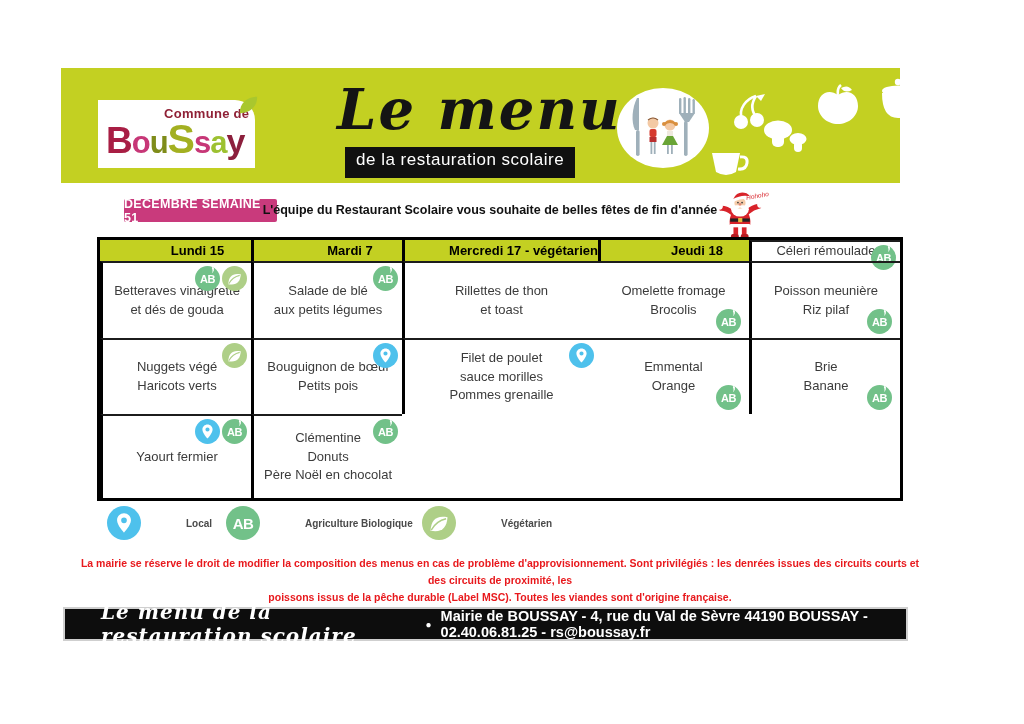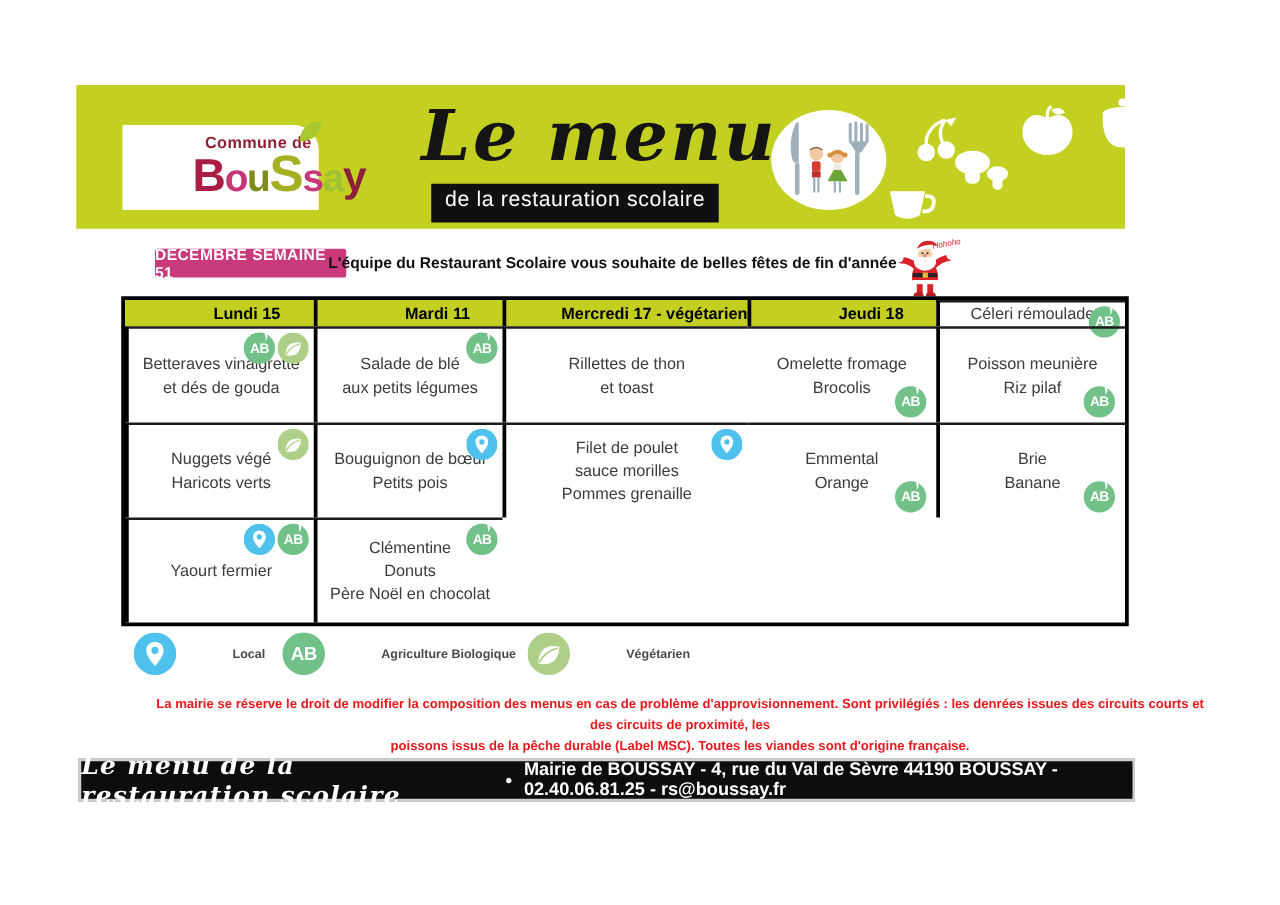--- a/index.html
+++ b/index.html
@@ -4,21 +4,21 @@
 <style>
   * { box-sizing: border-box; margin: 0; padding: 0; }
   html,body { width:1024px; height:724px; background:#ffffff; font-family:"Liberation Sans", sans-serif; }
   .abs { position:absolute; }
 
   
   .green-band { position:absolute; left:61px; top:68px; width:839px; height:115px; background:#c3d022; overflow:hidden; }
 
   .logo-box { position:absolute; left:37px; top:32px; width:157px; height:68px; background:#fff; border-radius:0 20px 0 0; }
   .logo-small { position:absolute; left:66px; top:6px; font-size:13px; font-weight:bold; color:#8f2035; letter-spacing:0.3px; }
-  .logo-word { position:absolute; left:8px; top:16px; font-weight:bold; letter-spacing:-1px; white-space:nowrap;margin-left:48px; }
+  .logo-word { position:absolute; left:8px; top:16px; font-weight:bold; letter-spacing:-1px; white-space:nowrap; }
   .logo-word span { display:inline-block; }
   .lt0 { color:#a81e44; font-size:37px; }
   .lt1 { color:#c73777; font-size:31px; }
   .lt2 { color:#7f8c1a; font-size:31px; }
   .lt3 { color:#a3b021; font-size:41px; }
   .lt4 { color:#c73777; font-size:31px; }
   .lt5 { color:#9dc131; font-size:31px; }
   .lt6 { color:#8c1f3c; font-size:34px; }
   .logo-leaf { position:absolute; right:-4px; top:-6px; }
 
@@ -50,25 +50,25 @@
   .ico-ab::after { content:""; position:absolute; top:2px; right:5px; width:5px; height:5px; border-right:2px solid #fff; border-radius:0 0 8px 0; transform:rotate(-30deg); }
   .ico-svg { width:25px; height:25px; display:block; }
 
   
   .legend-item { position:absolute; display:flex; align-items:center; gap:11px; }
   .legend-item .ico-ab { position:static; width:34px; height:34px; font-size:15px; }
   .legend-item .ico-svg { width:34px; height:34px; }
   .legend-label { font-size:10px; font-weight:bold; color:#4a4a4a;padding-left:34px; }
 
   
-  .disclaimer { position:absolute; left:80px; top:555px; width:840px; text-align:center; color:#e8191d; font-weight:bold; font-size:10.5px; line-height:1.6; white-space:pre-line;margin-left:44px; }
+  .disclaimer { position:absolute; left:80px; top:555px; width:840px; text-align:center; color:#e8191d; font-weight:bold; font-size:10.5px; line-height:1.6; white-space:pre-line; }
 
   
   .footer-bar { position:absolute; left:63px; top:607px; width:845px; height:34px; background:#0d0d0d; border:2px solid #cfcfcf; display:flex; align-items:center; justify-content:center; gap:9px; color:#fff; }
-  .footer-script { font-family:"DejaVu Serif", serif; font-style:italic; font-weight:bold; font-size:20px; letter-spacing:1px; }
+  .footer-script { font-family:"DejaVu Serif", serif; font-style:italic; font-weight:bold; font-size:20px; letter-spacing:1px;padding-left:36px; }
   .footer-bullet { font-size:10px; }
   .footer-info { font-size:14.5px; font-weight:bold; }
 </style>
 </head>
 <body>
 
 <div class="green-band">
 
   <div class="logo-box">
     <span class="logo-small">Commune de</span>
@@ -184,21 +184,21 @@
     <path d="M25 17q4-9 14-6l4 3q-9-1-17 5z" fill="#d8232a"></path>
     <path d="M24 17.5q9-5 17-3.5l1 3q-9-1-17 3z" fill="#fff"></path>
     <circle cx="45" cy="13" r="3.2" fill="#fff"></circle>
   </svg>
 </div>
 <span class="santa-caption">Hohoho</span>
 
 <div class="menu-table">
 
   <div class="day">Lundi 15</div>
-  <div class="day">Mardi 11</div>
+  <div class="day">Mardi 7</div>
   <div class="day">Mercredi 17 - végétarien</div>
   <div class="day">Jeudi 18</div>
 
   <div class="cell">
     <span class="cell-text">Céleri rémoulade</span>
     <span class="ico-ab tr1">AB</span>
   </div>
   <div class="cell">
     <span class="cell-text">Betteraves vinaigrette
 et dés de gouda</span>

